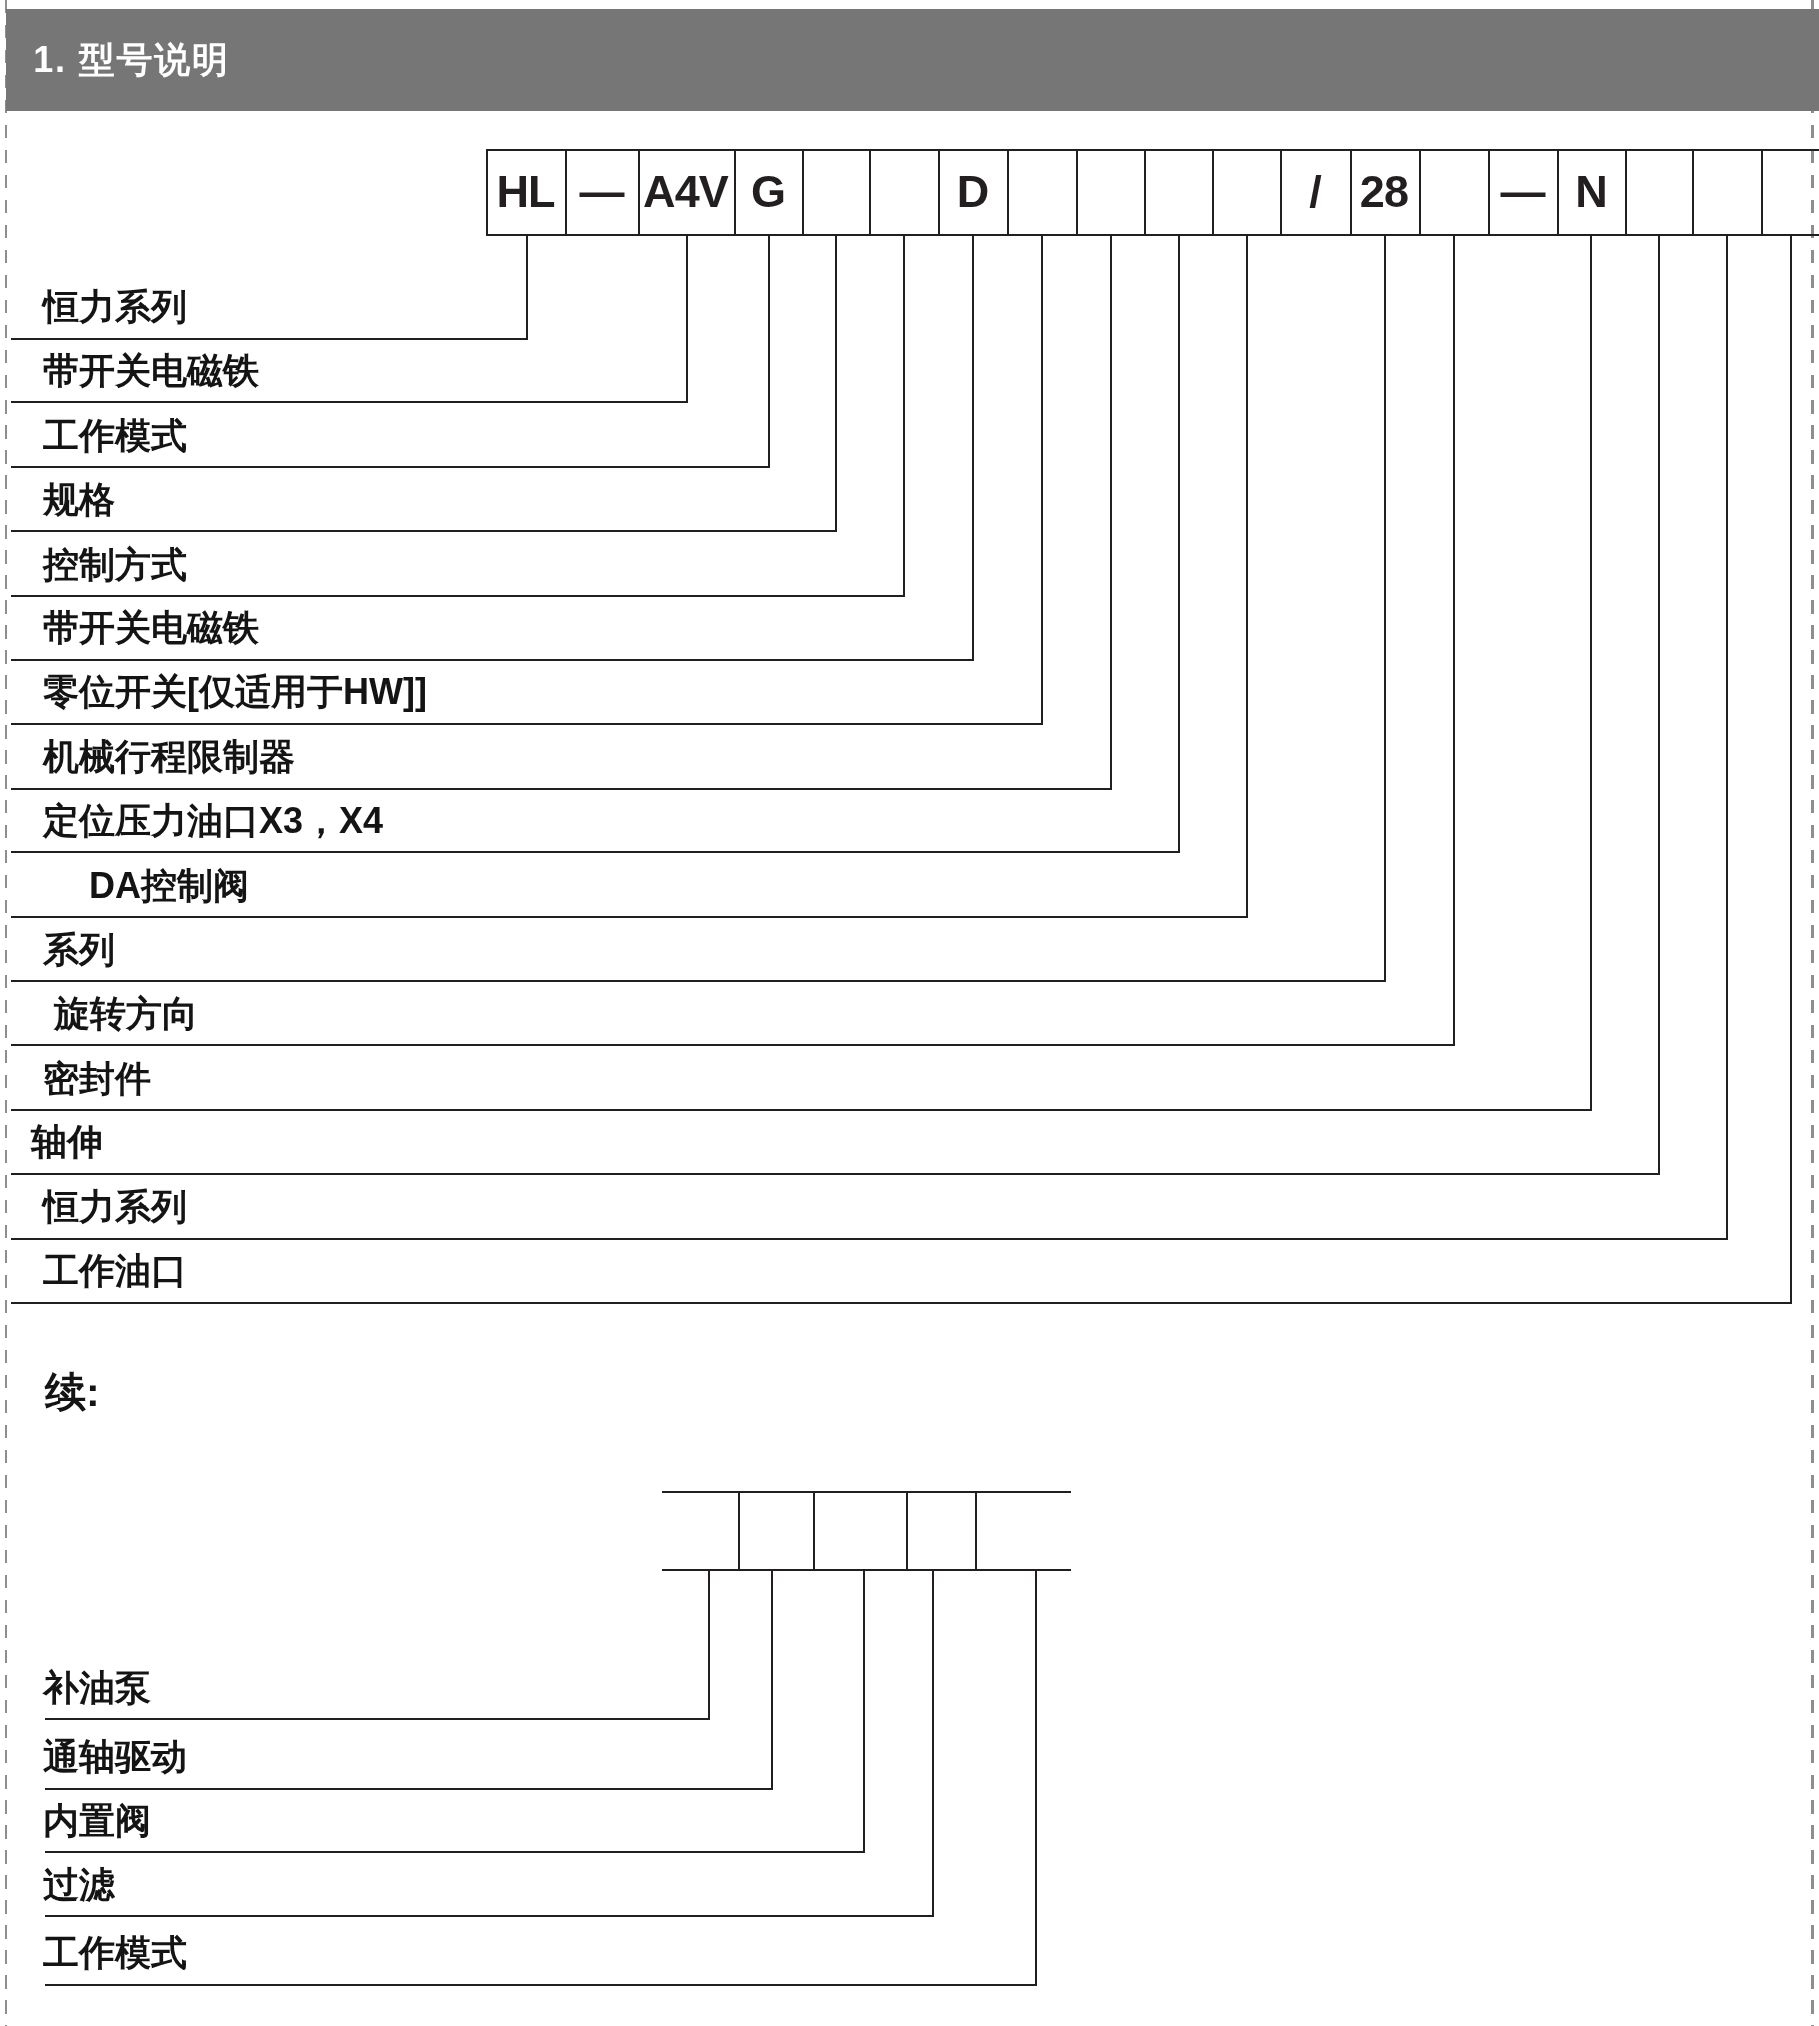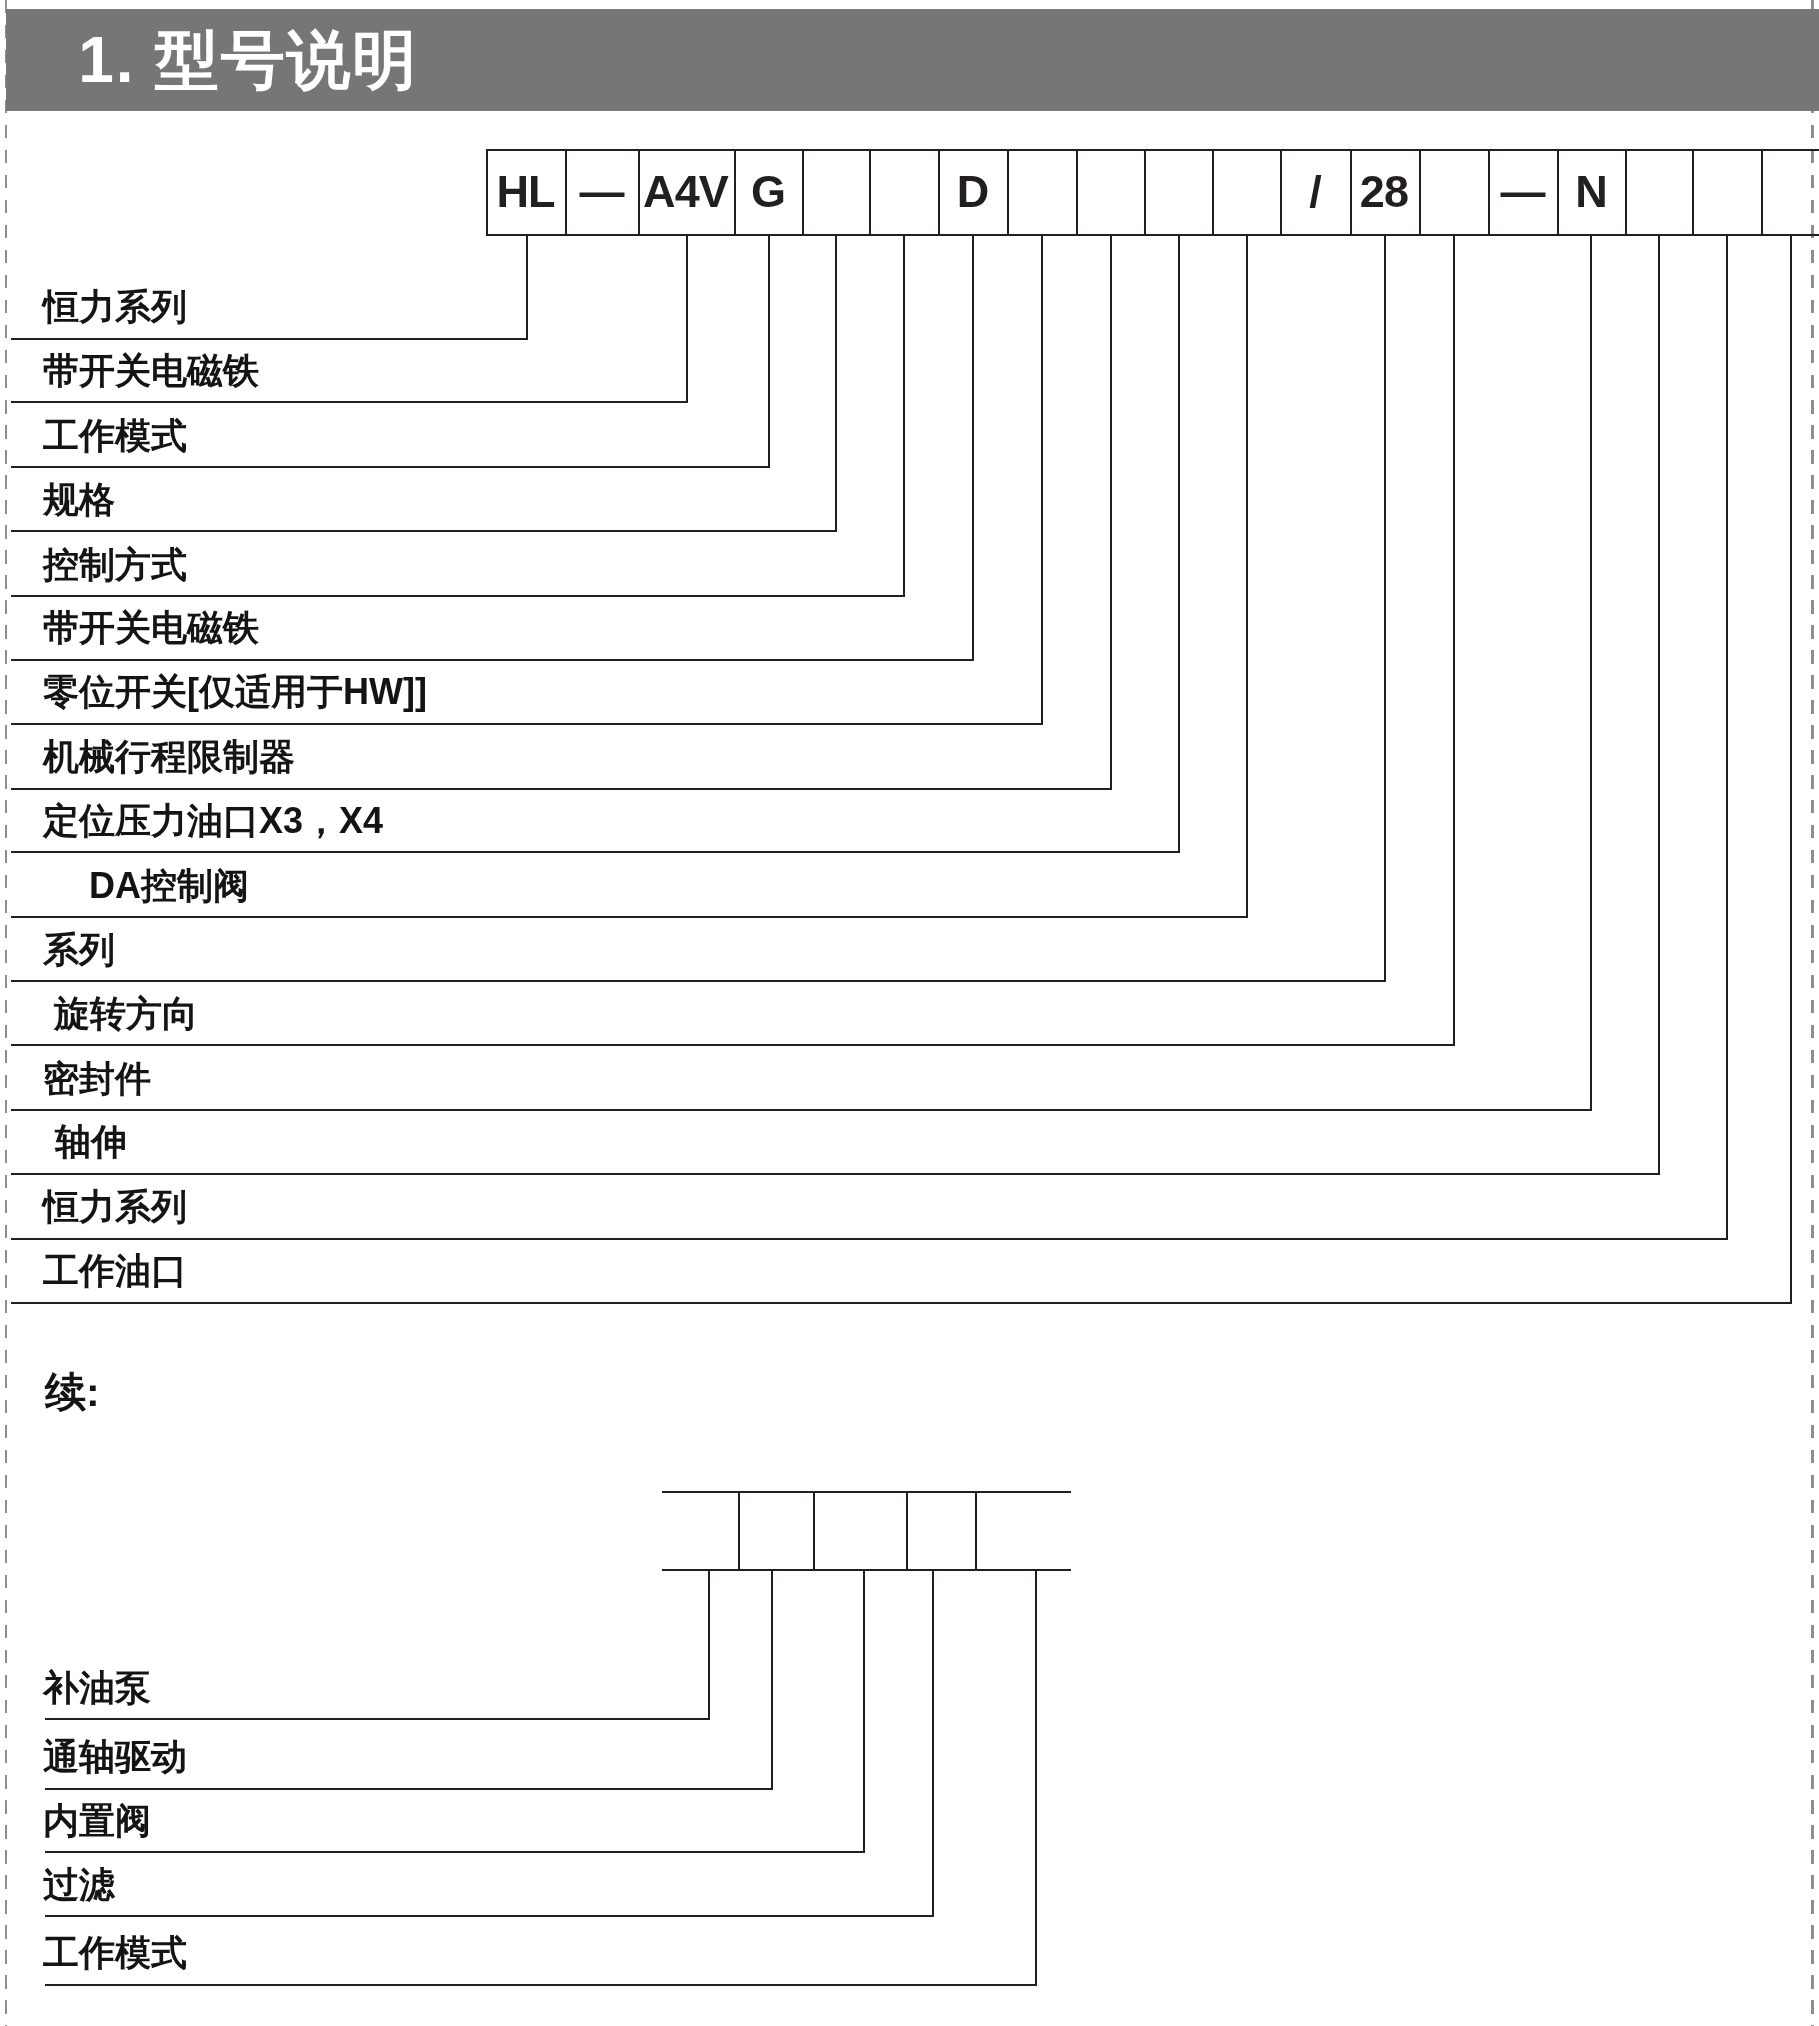--- a/index.html
+++ b/index.html
@@ -2,21 +2,21 @@
 <html style="--bar: #767676; --line: #231f20; --dash: #8e8e8e;font-size:14.4px"><head>
 <meta charset="utf-8">
 <style>
   html,body{margin:0;padding:0;background:#ffffff;}
   .page{position:relative;width:1819px;height:2026px;background:#ffffff;overflow:hidden;
         font-family:"Liberation Sans","DejaVu Sans",sans-serif;}
   .vdash{position:absolute;top:0;height:2026px;width:2.7px;z-index:0;
          background:repeating-linear-gradient(to bottom,var(--dash) 0px,var(--dash) 13.5px,transparent 13.5px,transparent 25px);}
   .header-bar{position:absolute;left:6.3px;top:9px;right:0;height:102px;background:var(--bar);z-index:2;
               display:flex;align-items:center;}
-  .header-title{color:#ffffff;font-weight:bold;font-size:64px;padding-left:72px;letter-spacing:1.8px;white-space:nowrap;}
+  .header-title{color:#ffffff;font-weight:bold;font-size:36px;padding-left:27px;letter-spacing:1.8px;white-space:nowrap;}
   .hline{position:absolute;height:1.8px;background:var(--line);z-index:1;}
   .vline{position:absolute;width:1.8px;background:var(--line);z-index:1;}
   .cell-text{position:absolute;display:flex;align-items:center;justify-content:center;
              font-weight:bold;font-size:45px;color:var(--line);z-index:1;letter-spacing:-0.9px;}
   .row-label{position:absolute;font-weight:bold;font-size:36px;line-height:40px;color:#141414;
              white-space:nowrap;z-index:1;}
   .cont-label{position:absolute;left:45px;top:1365px;font-weight:bold;font-size:41px;color:#141414;z-index:1;}
 </style>
 </head>
 <body>
@@ -106,21 +106,21 @@
       <div class="vline" style="left: 1384px; top: 234px; height: 748px;"></div>
       <div class="row-label" style="left: 43px; top: 930px;">系列</div>
       <div class="hline" style="left: 10.8px; top: 1044px; width: 1444px;"></div>
       <div class="vline" style="left: 1453px; top: 234px; height: 812px;"></div>
       <div class="row-label" style="left: 54px; top: 994px;">旋转方向</div>
       <div class="hline" style="left: 10.8px; top: 1109px; width: 1581px;"></div>
       <div class="vline" style="left: 1590px; top: 234px; height: 877px;"></div>
       <div class="row-label" style="left: 43px; top: 1059px;">密封件</div>
       <div class="hline" style="left: 10.8px; top: 1173px; width: 1649px;"></div>
       <div class="vline" style="left: 1658px; top: 234px; height: 941px;"></div>
-      <div class="row-label" style="left: 55px; top: 1122px;">轴伸</div>
+      <div class="row-label" style="left: 31px; top: 1122px;">轴伸</div>
       <div class="hline" style="left: 10.8px; top: 1238px; width: 1717px;"></div>
       <div class="vline" style="left: 1726px; top: 234px; height: 1005px;"></div>
       <div class="row-label" style="left: 43px; top: 1187px;">恒力系列</div>
       <div class="hline" style="left: 10.8px; top: 1302px; width: 1781px;"></div>
       <div class="vline" style="left: 1790px; top: 234px; height: 1069px;"></div>
       <div class="row-label" style="left: 43px; top: 1251px;">工作油口</div>
     </div>
 
   <div class="cont-label">续:</div>
 

